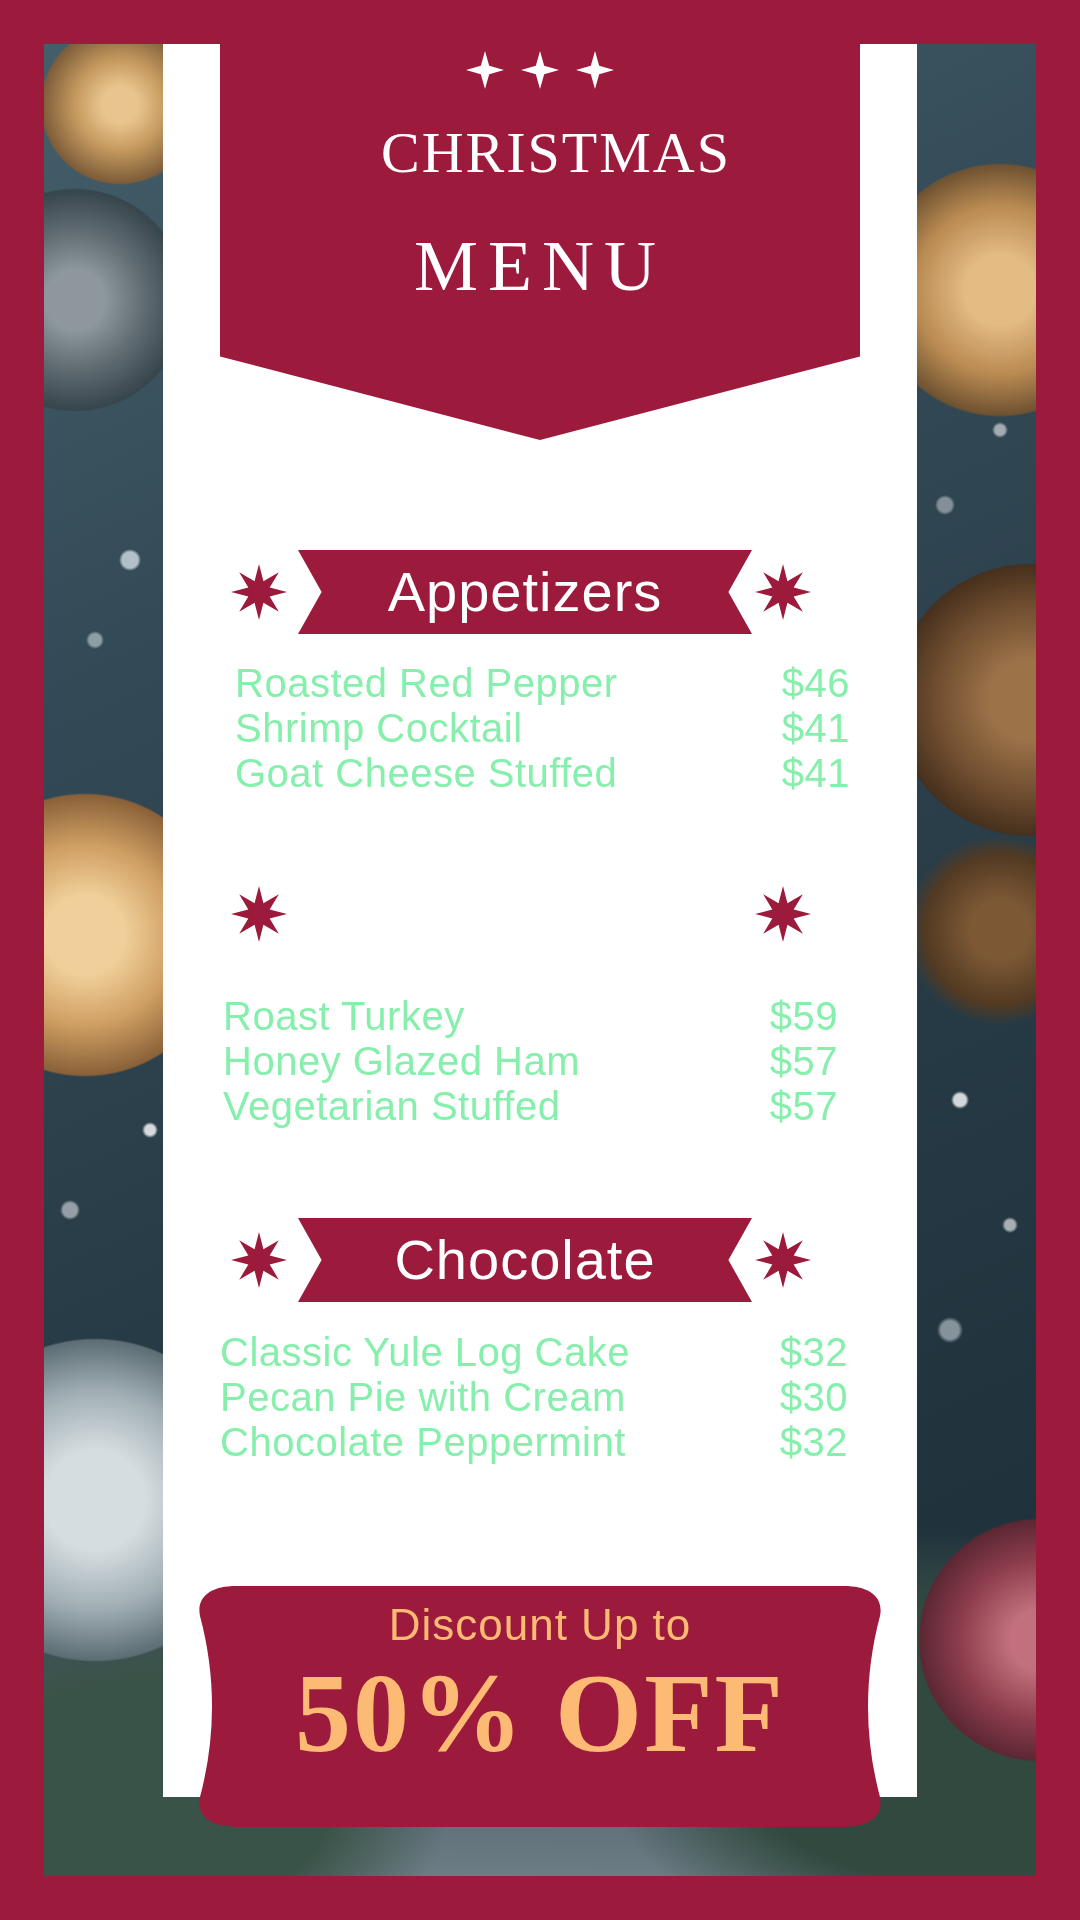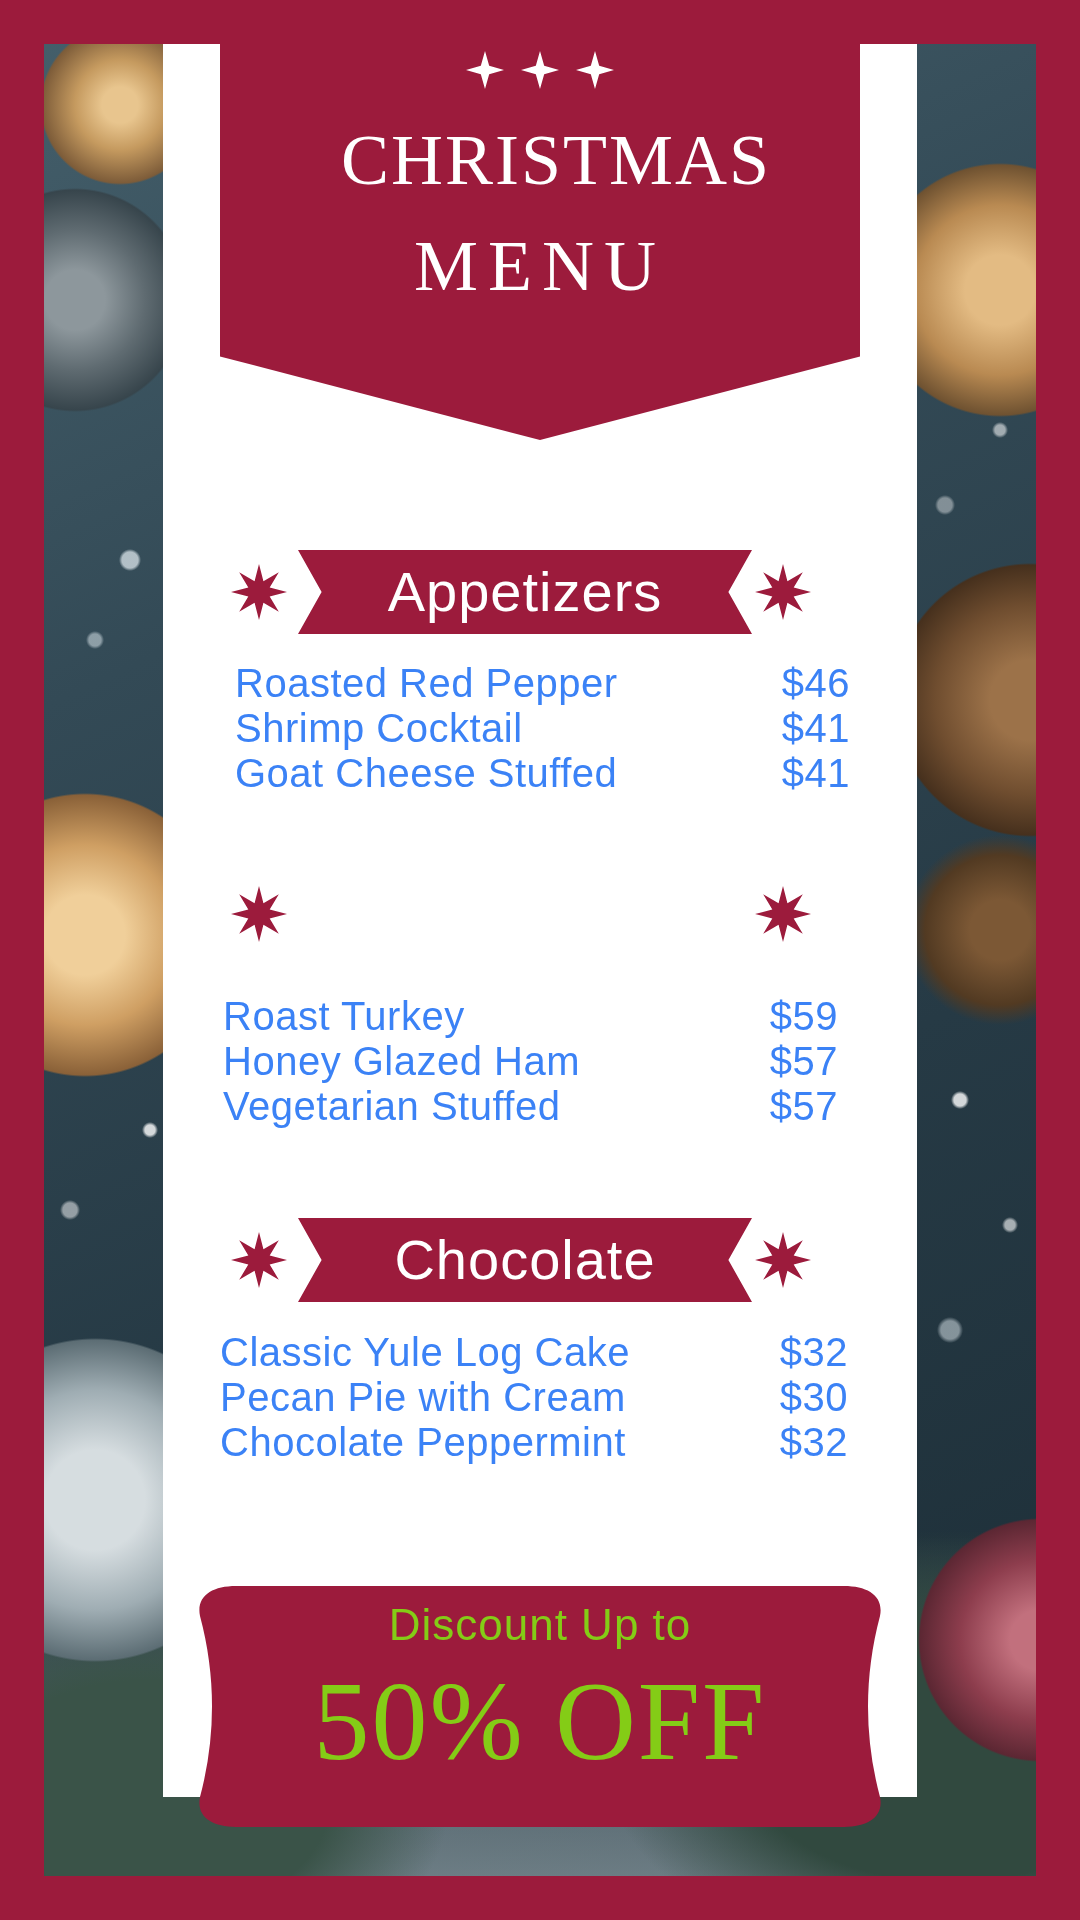--- a/index.html
+++ b/index.html
@@ -60,23 +60,23 @@
   }
   .sparkles {
     position: absolute; top: 51px; left: 0; width: 100%;
     display: flex; justify-content: center; gap: 17px;
   }
   .sparkle {
     width: 38px; height: 38px; background: #fff;
     clip-path: polygon(50% 0, 61% 39%, 100% 50%, 61% 61%, 50% 100%, 39% 61%, 0 50%, 39% 39%);
   }
   .title-main {
-    position: absolute; top: 112px; left: 0; width: 100%;
+    position: absolute; top: 105px; left: 0; width: 100%;
     font-family: "Liberation Serif", serif;
-    font-size: 72px; line-height: 96px; letter-spacing: 2px; font-weight: 400; padding-left: 32px;
+    font-size: 58px; line-height: 96px; letter-spacing: 2px; font-weight: 400; padding-left: 32px;
   }
   .title-sub {
     position: absolute; top: 224px; left: 0; width: 100%;
     font-family: "Liberation Serif", serif;
     font-size: 72px; line-height: 84px; letter-spacing: 10px; font-weight: 400;
   }
 
   
   .ribbon-row { position: absolute; z-index: 2; left: 0; width: 1080px; }
   .ribbon-body {
@@ -96,47 +96,47 @@
   }
   .star-left  { left: 231px; }
   .star-right { left: 755px; }
   .ribbon-appetizers { top: 536px; height: 112px; }
   .ribbon-mains      { top: 858px; height: 112px; }
   .ribbon-desserts   { top: 1204px; height: 112px; }
 
   
   .menu-list {
     position: absolute; z-index: 2;
-    color: #3b82f6; font-weight: 300;
+    color: #86efac; font-weight: 300;
     font-size: 40px; letter-spacing: 0.5px;
   }
   .list-appetizers { left: 235px; top: 661px;  width: 615px; }
   .list-mains      { left: 223px; top: 994px;  width: 615px; }
   .list-desserts   { left: 220px; top: 1330px; width: 628px; }
   .menu-row {
     display: flex; justify-content: space-between; align-items: baseline;
     height: 45px; line-height: 45px; white-space: nowrap;
   }
   .item-name  { text-align: left; }
   .item-price { text-align: right; }
 
   
   .badge { position: absolute; z-index: 3; left: 196px; top: 1586px; width: 688px; height: 241px; }
   .badge svg { position: absolute; inset: 0; }
   .badge-text {
-    position: absolute; inset: 0; color: #84cc16; text-align: center;
+    position: absolute; inset: 0; color: #fdba74; text-align: center;
     display: flex; flex-direction: column; align-items: center;
   }
   .badge-line1 {
     margin-top: 13px; font-size: 44px; line-height: 52px;
     font-weight: 300; letter-spacing: 1px;
   }
   .badge-line2 {
-    margin-top: 14px; font-family: "Liberation Serif", serif;
-    font-size: 112px; line-height: 112px; letter-spacing: 2px;
+    margin-top: 6px; font-family: "Liberation Serif", serif;
+    font-size: 112px; line-height: 112px; letter-spacing: 2px; font-weight: bold;
   }
 
   
   .frame {
     position: absolute; inset: 0; z-index: 5;
     border: 44px solid #9c1b3c; pointer-events: none;
   }
 </style>
 </head>
 <body>

